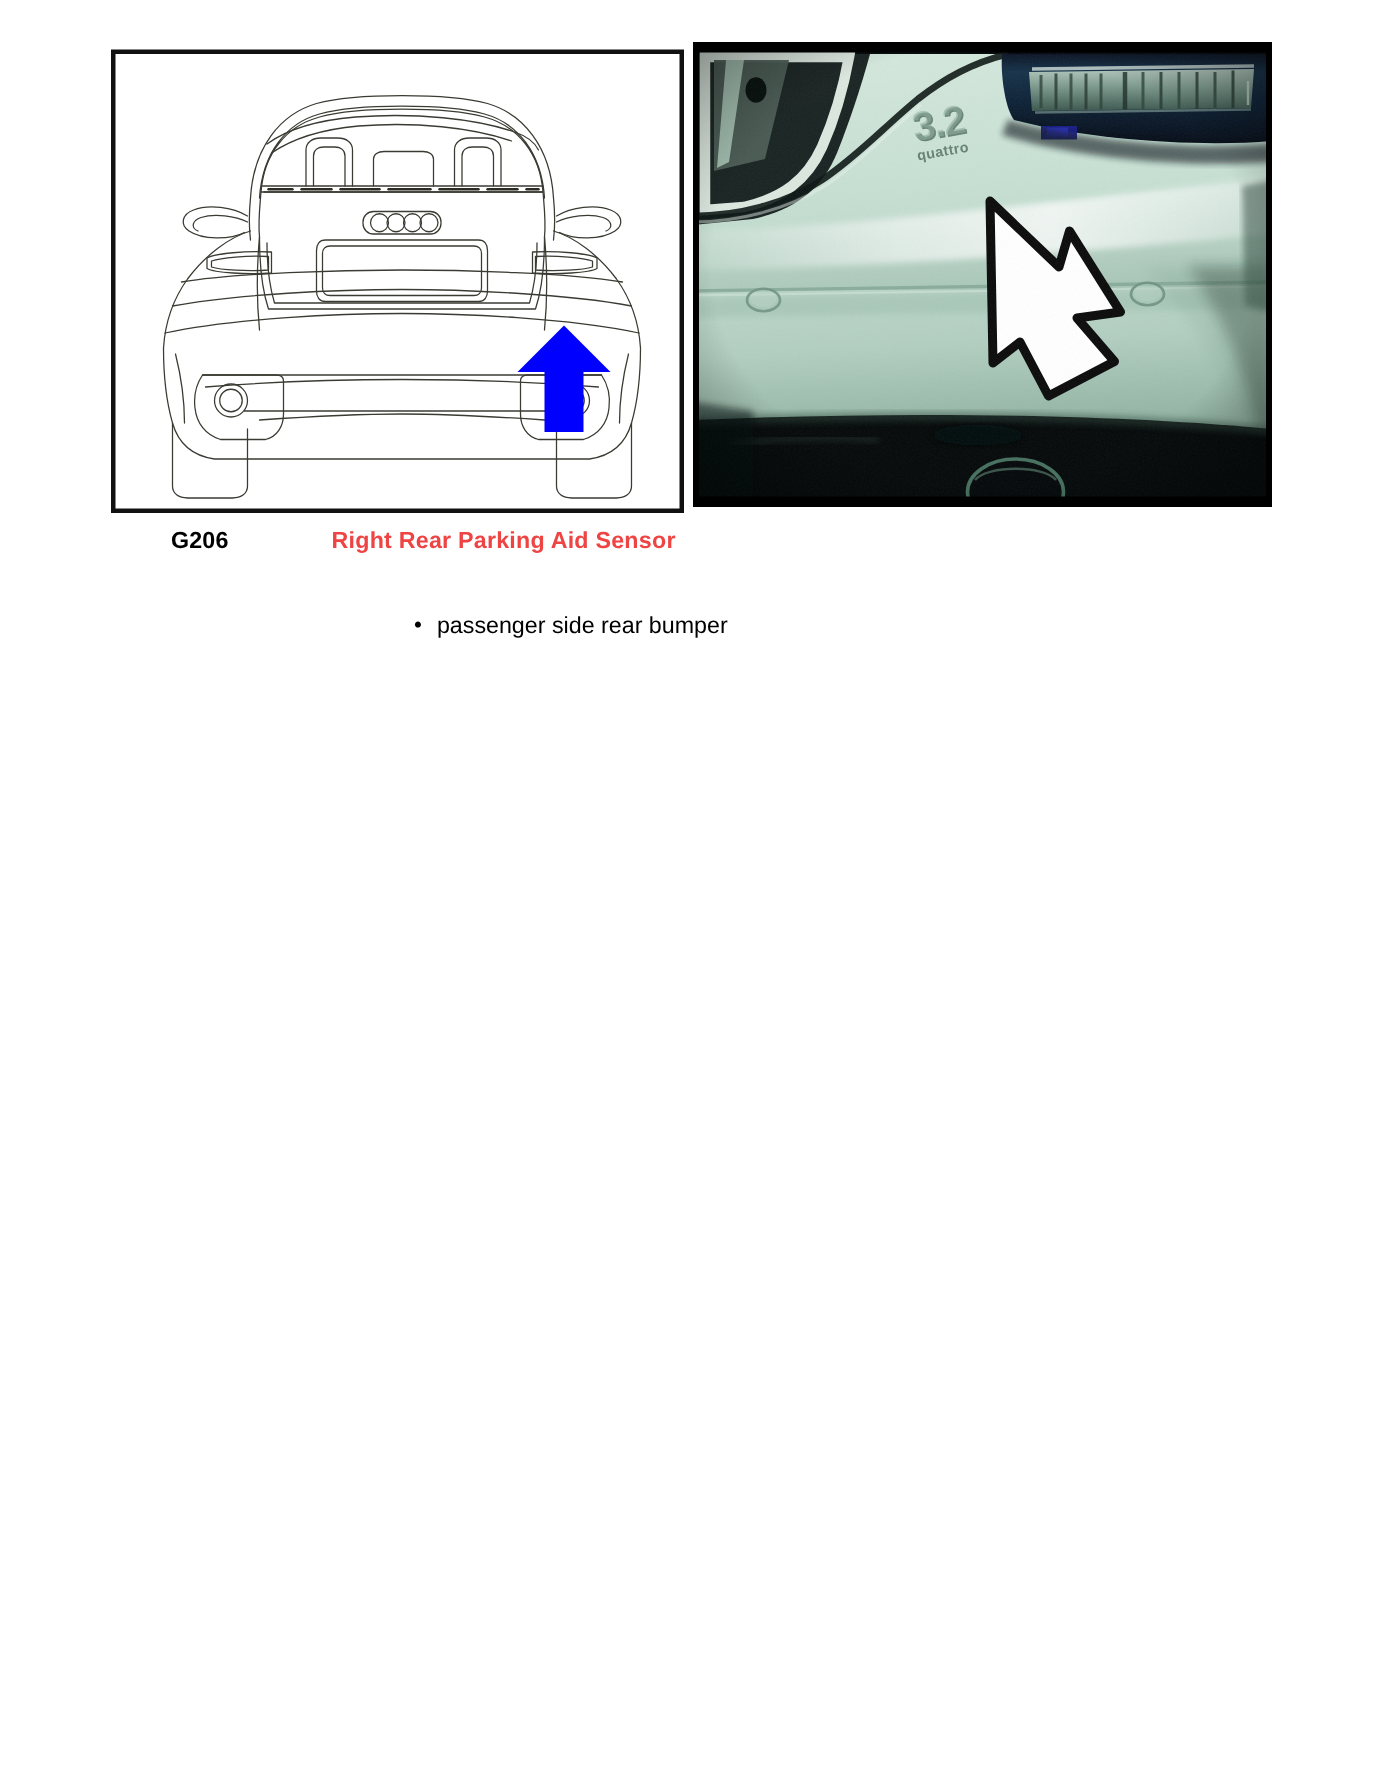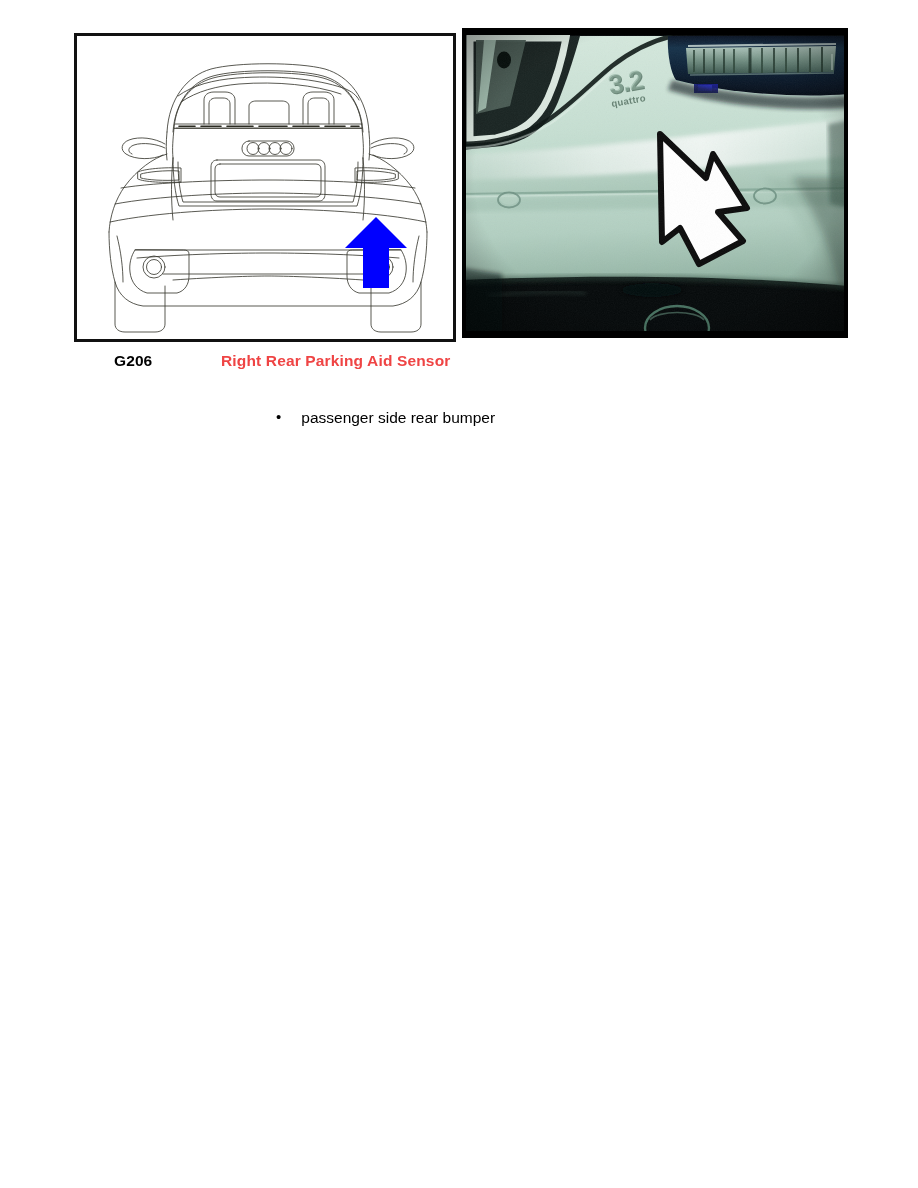--- a/index.html
+++ b/index.html
@@ -106,21 +106,21 @@
     color: #000000;
     white-space: nowrap;
   }
   .bullet-row .dot {
     display: inline-block;
     font-size: 15px;
     vertical-align: 1px;
   }
   .bullet-row .btext {
     display: inline-block;
-    margin-left: 20px;
+    margin-left: 10px;
   }
 </style>
 </head>
 <body>
 
 <div id="page">
 
   <div class="figure-row">
 
     <div class="panel" id="panel-drawing">

